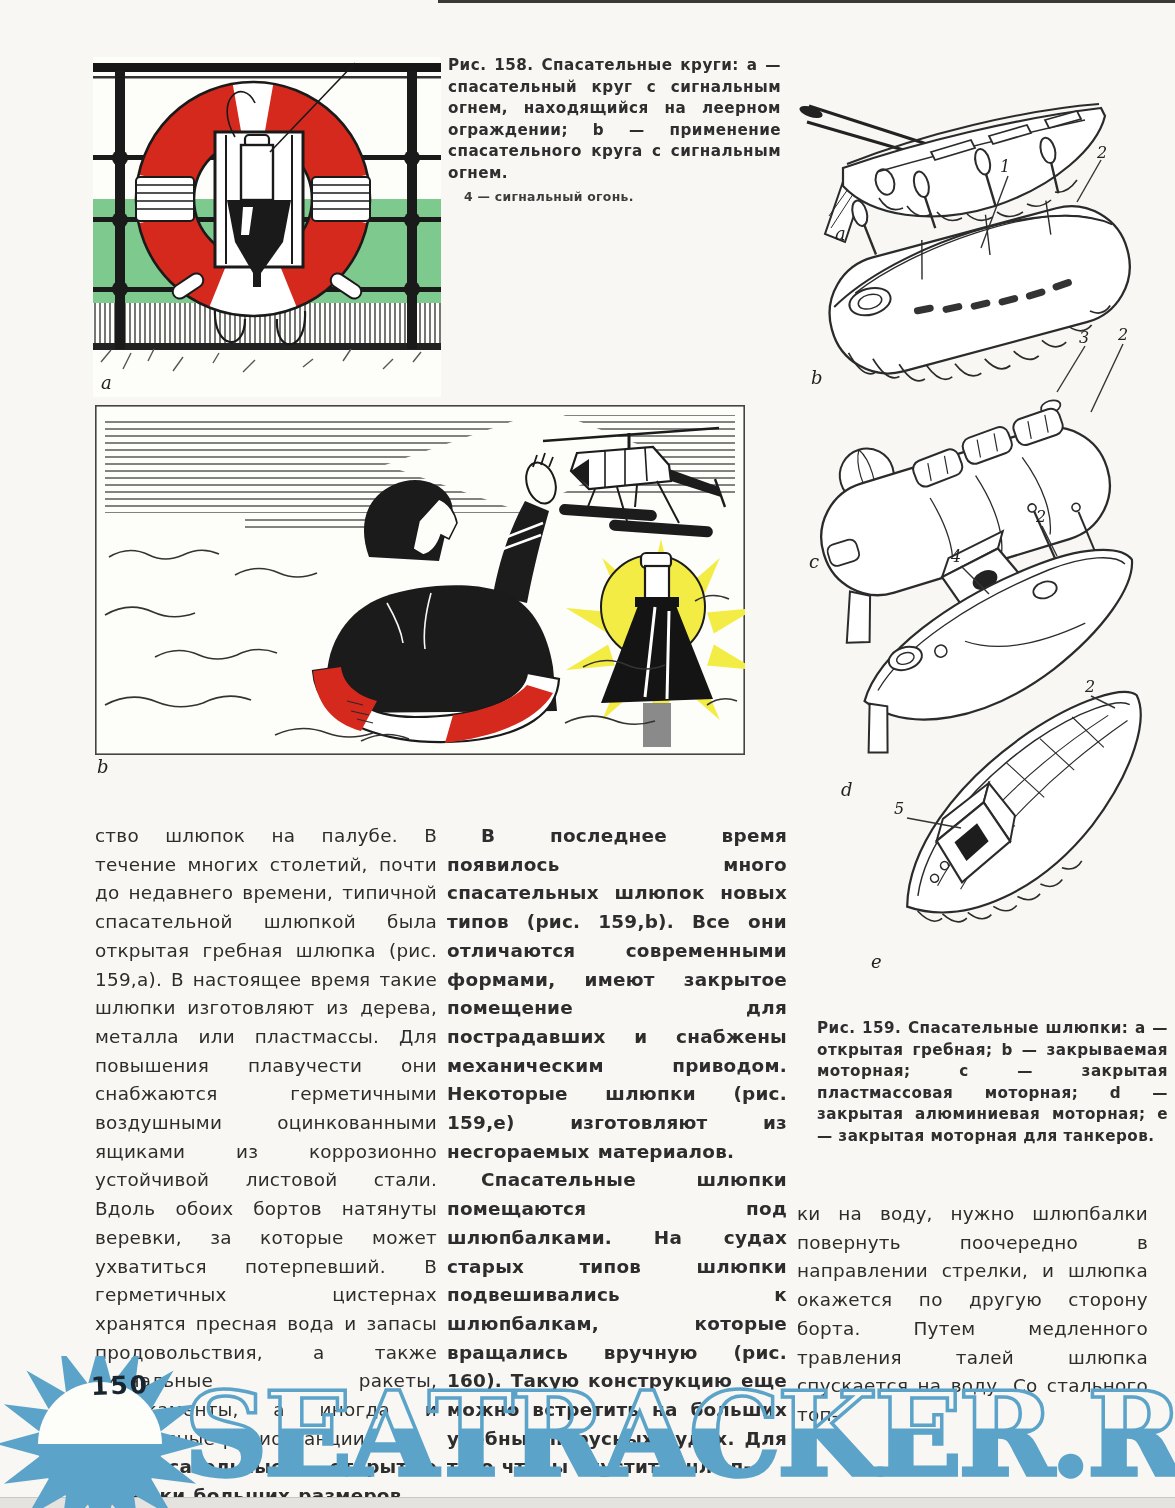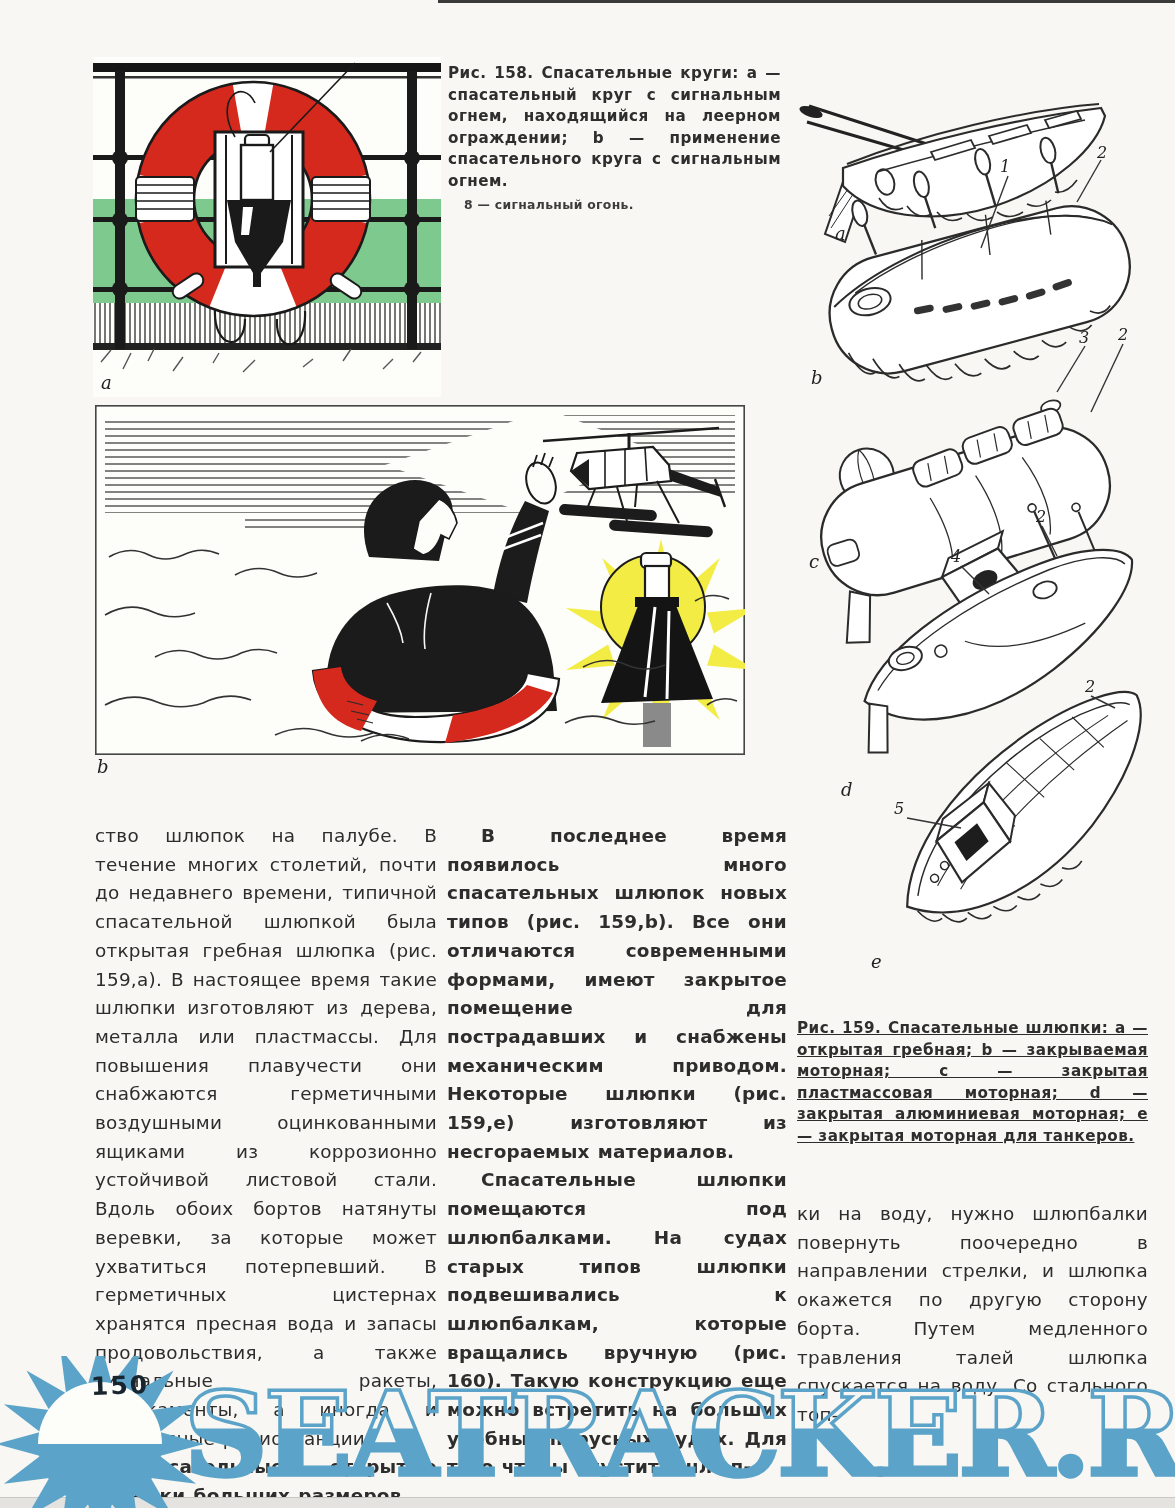--- a/index.html
+++ b/index.html
@@ -102,23 +102,23 @@
       <path d="M134,143 L198,143 L190,185 L142,185 Z" fill="#1a1a1a"></path>
       <path d="M150,150 L160,150 L156,178 L148,178 Z" fill="#fff"></path>
       <path d="M142,185 L190,185 L168,216 L160,216 Z" fill="#1a1a1a"></path>
       <rect x="160" y="216" width="8" height="14" fill="#1a1a1a"></rect>
       <line x1="177" y1="95" x2="262" y2="6" stroke="#1a1a1a" stroke-width="1.6"></line>
       <path d="M142,80 C120,42 150,20 162,46" stroke="#1a1a1a" stroke-width="1.6" fill="none"></path>
     </g>
     <text x="8" y="332" class="svg-label">a</text>
   </svg>
 
-  <div class="abs" style="left:448px;top:55px;width:333px;margin-top:8px;">
+  <div class="abs" style="left:448px;top:55px;width:333px;">
     <div class="caption">Рис. 158. Спасательные круги: a — спасательный круг с сигнальным огнем, находящийся на леерном ограждении; b — применение спасательного круга с сигнальным огнем.</div>
-    <div class="caption-note">8 — сигнальный огонь.</div>
+    <div class="caption-note">4 — сигнальный огонь.</div>
   </div>
 
   <svg class="abs" style="left:95px;top:405px;" width="650" height="350" viewBox="0 0 650 350">
     <defs>
       <pattern id="skyH" width="12" height="7" patternUnits="userSpaceOnUse">
         <line x1="0" y1="3" x2="12" y2="3" stroke="#2f2f2f" stroke-width="1.2"></line>
       </pattern>
     </defs>
     <rect x="0" y="0" width="650" height="350" fill="#fdfdfa"></rect>
     <rect x="0.8" y="0.8" width="648.4" height="348.4" fill="none" stroke="#444" stroke-width="1.6"></rect>
@@ -324,21 +324,21 @@
 
   <div class="abs body-col" style="left:95px;top:822px;width:342px;">
     <p>ство шлюпок на палубе. В течение многих столетий, почти до недавнего времени, типичной спасательной шлюпкой была открытая гребная шлюпка (рис. 159,а). В настоящее время такие шлюпки изготовляют из дерева, металла или пластмассы. Для повышения плавучести они снабжаются герметичными воздушными оцинкованными ящиками из коррозионно устойчивой листовой стали. Вдоль обоих бортов натянуты веревки, за которые может ухватиться потерпевший. В герметичных цистернах хранятся пресная вода и запасы продовольствия, а также сигнальные ракеты, медикаменты, а иногда и переносные радиостанции.</p>
     <p class="indent">Спасательные открытые шлюпки больших размеров</p>
   </div>
   <div class="abs body-col" style="left:447px;top:822px;width:340px;">
     <p class="indent">В последнее время появилось много спасательных шлюпок новых типов (рис. 159,b). Все они отличаются современными формами, имеют закрытое помещение для пострадавших и снабжены механическим приводом. Некоторые шлюпки (рис. 159,е) изготовляют из несгораемых материалов.</p>
     <p class="indent">Спасательные шлюпки помещаются под шлюпбалками. На судах старых типов шлюпки подвешивались к шлюпбалкам, которые вращались вручную (рис. 160). Такую конструкцию еще можно встретить на больших учебных парусных судах. Для того чтобы спустить шлюп-</p>
   </div>
 
-  <div class="abs" style="left:797px;top:1018px;width:351px;text-decoration:underline;">
+  <div class="abs" style="left:817px;top:1018px;width:351px;">
     <div class="caption">Рис. 159. Спасательные шлюпки: a — открытая гребная; b — закрываемая моторная; c — закрытая пластмассовая моторная; d — закрытая алюминиевая моторная; e — закрытая моторная для танкеров.</div>
   </div>
 
   <div class="abs body-col" style="left:797px;top:1200px;width:351px;">
     <p>ки на воду, нужно шлюпбалки повернуть поочередно в направлении стрелки, и шлюпка окажется по другую сторону борта. Путем медленного травления талей шлюпка спускается на воду. Со стального топ-</p>
   </div>
 
   <svg class="abs sun-logo" width="225" height="152" viewBox="0 0 225 152">
     <g fill="#5ba3c9" transform="translate(110,88)">
       <path d="M0,-104 L13,-56 L-13,-56 Z"></path>

